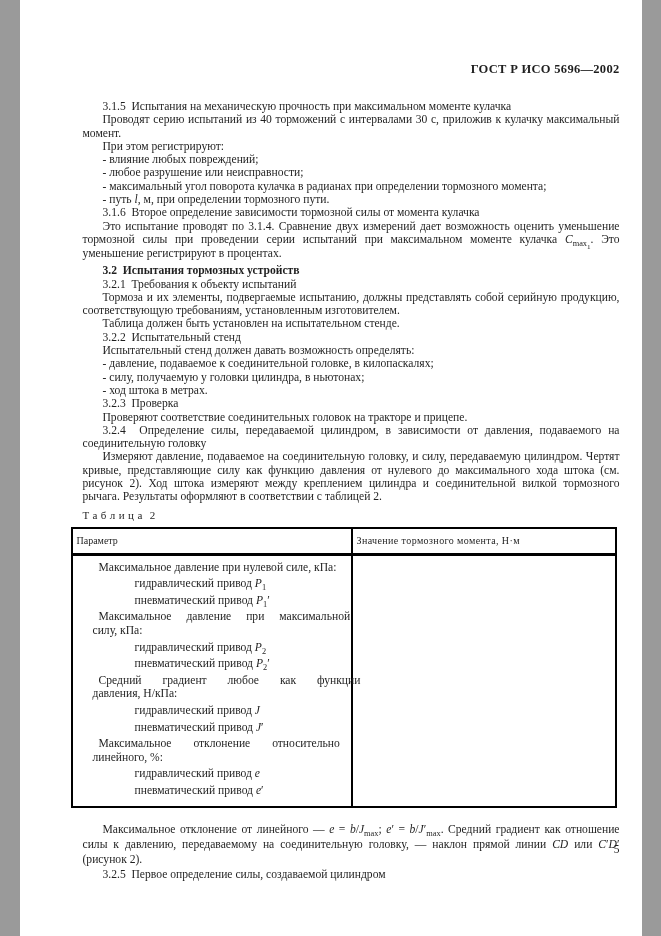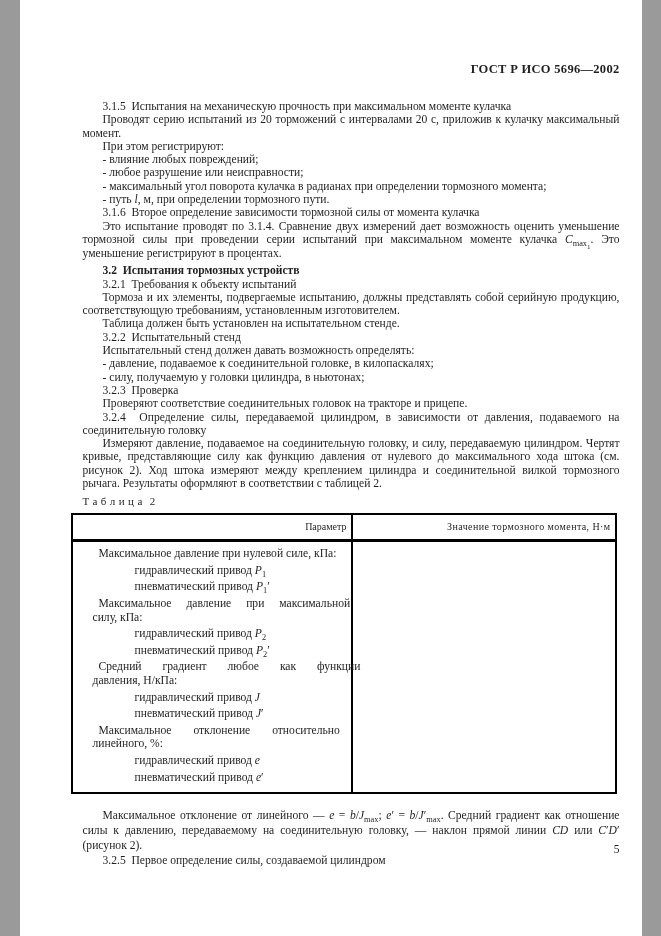--- a/index.html
+++ b/index.html
@@ -46,21 +46,21 @@
     margin-left:-12px;
     margin-top:5px;
     width:546px;
     border-collapse:collapse;
     table-layout:fixed;
   }
   table.table2, table.table2 th, table.table2 td { border:2px solid #000; }
   table.table2 th {
     border-bottom:3px solid #000;
     font-weight:normal;
-    text-align:right;
+    text-align:left;
     vertical-align:middle;
     padding:6px 4px 7px 4px;
     font-size:10px;
   }
   th.col2-h { font-size:9.3px; letter-spacing:0.4px; }
   table.table2 td {
     vertical-align:top;
     height:220px;
     padding:5px 8px 8px 20px;
   }
@@ -91,36 +91,37 @@
 </head>
 <body>
 
 <div class="page">
   <div class="content">
 
     <div class="doc-header">ГОСТ Р ИСО 5696—2002</div>
 
     <div class="body-text">
       <p class="ind">3.1.5&nbsp; Испытания на механическую прочность при максимальном моменте кулачка</p>
-      <p class="ind">Проводят серию испытаний из 20 торможений с интервалами 20 с, приложив к кулачку максимальный момент.</p>
+      <p class="ind">Проводят серию испытаний из 40 торможений с интервалами 30 с, приложив к кулачку максимальный момент.</p>
       <p class="ind">При этом регистрируют:</p>
       <p class="ind">- влияние любых повреждений;</p>
       <p class="ind">- любое разрушение или неисправности;</p>
       <p class="ind">- максимальный угол поворота кулачка в радианах при определении тормозного момента;</p>
       <p class="ind">- путь <i>l</i>, м, при определении тормозного пути.</p>
       <p class="ind">3.1.6&nbsp; Второе определение зависимости тормозной силы от момента кулачка</p>
       <p class="ind">Это испытание проводят по 3.1.4. Сравнение двух измерений дает возможность оценить уменьшение тормозной силы при проведении серии испытаний при максимальном моменте кулачка <i>C</i><sub>max<sub>1</sub></sub>. Это уменьшение регистрируют в процентах.</p>
       <p class="ind bold">3.2&nbsp; Испытания тормозных устройств</p>
       <p class="ind">3.2.1&nbsp; Требования к объекту испытаний</p>
       <p class="ind">Тормоза и их элементы, подвергаемые испытанию, должны представлять собой серийную продукцию, соответствующую требованиям, установленным изготовителем.</p>
       <p class="ind">Таблица должен быть установлен на испытательном стенде.</p>
       <p class="ind">3.2.2&nbsp; Испытательный стенд</p>
       <p class="ind">Испытательный стенд должен давать возможность определять:</p>
       <p class="ind">- давление, подаваемое к соединительной головке, в килопаскалях;</p>
       <p class="ind">- силу, получаемую у головки цилиндра, в ньютонах;</p>
+      <p class="ind">- ход штока в метрах.</p>
       <p class="ind">3.2.3&nbsp; Проверка</p>
       <p class="ind">Проверяют соответствие соединительных головок на тракторе и прицепе.</p>
       <p class="ind">3.2.4&nbsp; Определение силы, передаваемой цилиндром, в зависимости от давления, подаваемого на соединительную головку</p>
       <p class="ind">Измеряют давление, подаваемое на соединительную головку, и силу, передаваемую цилиндром. Чертят кривые, представляющие силу как функцию давления от нулевого до максимального хода штока (см. рисунок 2). Ход штока измеряют между креплением цилиндра и соединительной вилкой тормозного рычага. Результаты оформляют в соответствии с таблицей 2.</p>
     </div>
 
     <div class="tbl-caption">
       <span class="caption-word">Таблица</span><span class="caption-num">2</span>
     </div>
 

